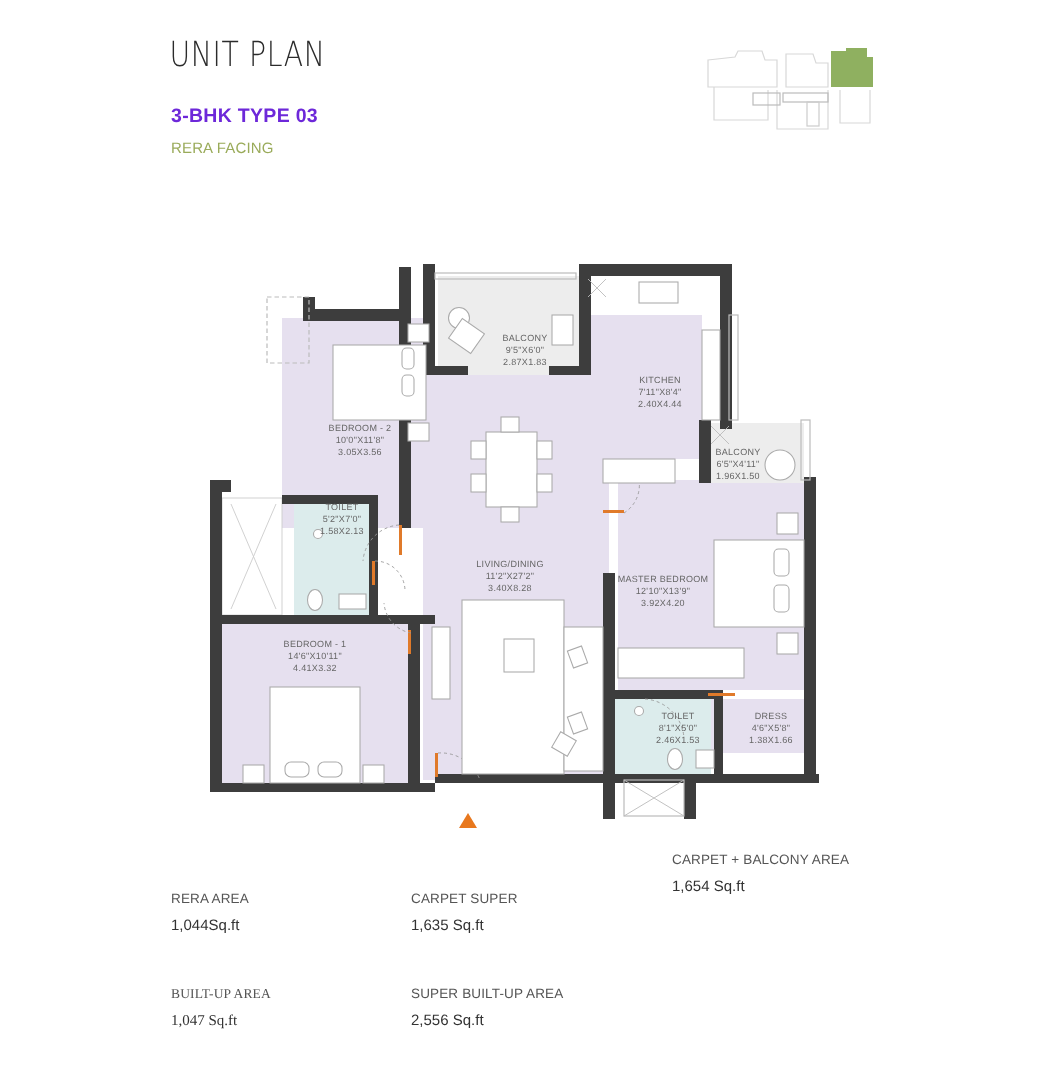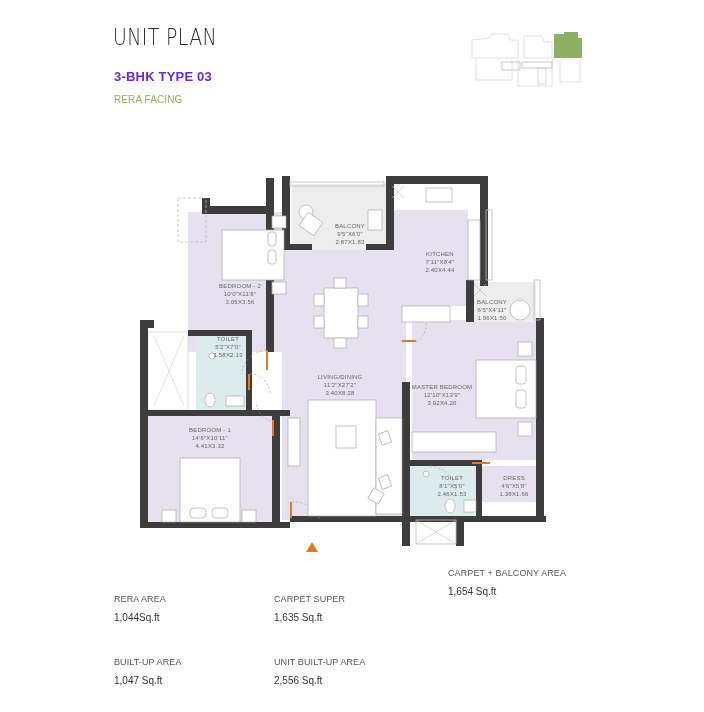--- a/index.html
+++ b/index.html
@@ -241,20 +241,20 @@
   <div class="val">1,044Sq.ft</div>
 </div>
 <div class="stat" style="left:274px; top:594px;">
   <div class="lbl">CARPET SUPER</div>
   <div class="val">1,635 Sq.ft</div>
 </div>
 <div class="stat" style="left:448px; top:568px;">
   <div class="lbl">CARPET + BALCONY AREA</div>
   <div class="val">1,654 Sq.ft</div>
 </div>
-<div class="stat" style="left:114px; top:657px;">
+<div class="stat" style="left:114px; top:657px;font-family:Liberation Serif, serif;">
   <div class="lbl">BUILT-UP AREA</div>
   <div class="val">1,047 Sq.ft</div>
 </div>
 <div class="stat" style="left:274px; top:657px;">
-  <div class="lbl">UNIT BUILT-UP AREA</div>
+  <div class="lbl">SUPER BUILT-UP AREA</div>
   <div class="val">2,556 Sq.ft</div>
 </div>
 
 </body></html>

